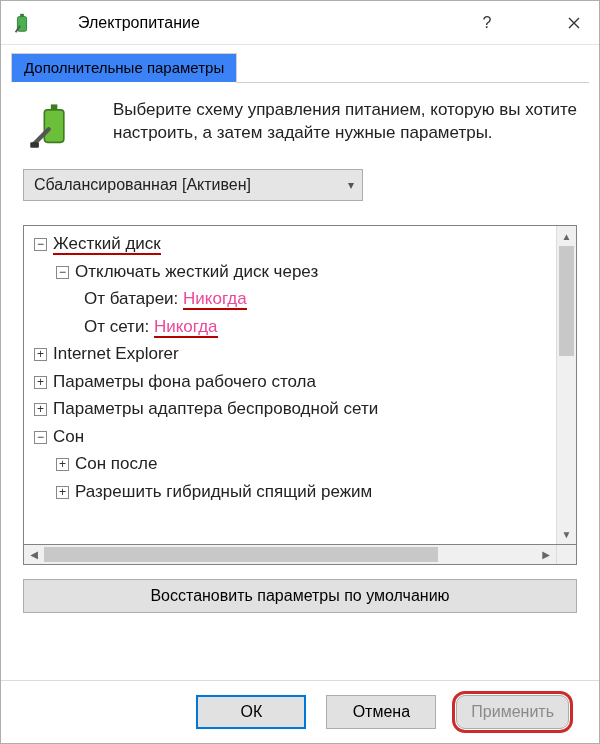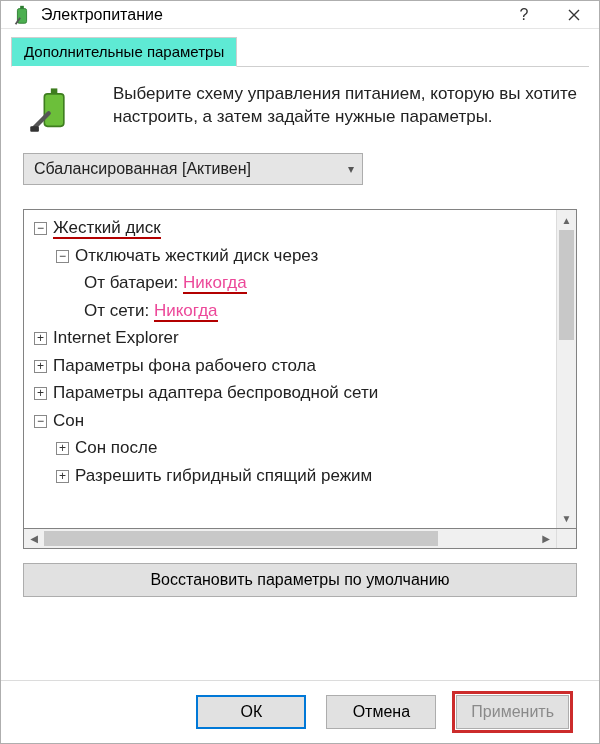--- a/index.html
+++ b/index.html
@@ -16,25 +16,26 @@
   .window {
     width: 600px;
     height: 744px;
     border: 1px solid #aeaeae;
     background: #fff;
     display: flex;
     flex-direction: column;
   }
   
   .titlebar {
-    height: 28px;
+    height: 44px;
     display: flex;
     align-items: center;
     padding: 0 0 0 10px;
     border-bottom: 1px solid #e5e5e5;
+    gap: 37px;
   }
   .titlebar .title-icon {
     width: 22px; height: 22px; margin-right: 8px;
     flex: 0 0 auto;
   }
   .titlebar .title-text {
     flex: 1 1 auto;
     font-size: 16px;
     color: #000;
   }
@@ -54,21 +55,21 @@
     content: "";
     position: absolute;
     left: 10px; right: 10px; bottom: 0;
     border-bottom: 1px solid #cfcfcf;
   }
   .tab {
     display: inline-block;
     padding: 5px 12px 6px 12px;
     border: 1px solid #cfcfcf;
     border-bottom: 1px solid #fff;
-    background: #5eead4;
+    background: #3b82f6;
     position: relative;
     z-index: 1;
     font-size: 15px;
   }
   
   .content {
     flex: 1 1 auto;
     padding: 16px 22px 12px 22px;
     display: flex;
     flex-direction: column;
@@ -214,20 +215,21 @@
     font-size: 16px;
     display: flex; align-items: center; justify-content: center;
     padding: 0 14px;
   }
   .btn-default {
     border: 2px solid #0078d7;
   }
   .btn-highlight-red {
     outline: 3px solid #cc2b2b;
     outline-offset: 1px;
+    border-radius: 9px;
   }
   .btn-disabled { color: #8a8a8a; }
 </style>
 </head>
 <body>
 
 <div class="window">
 
   <div class="titlebar">
     <span class="title-icon">

